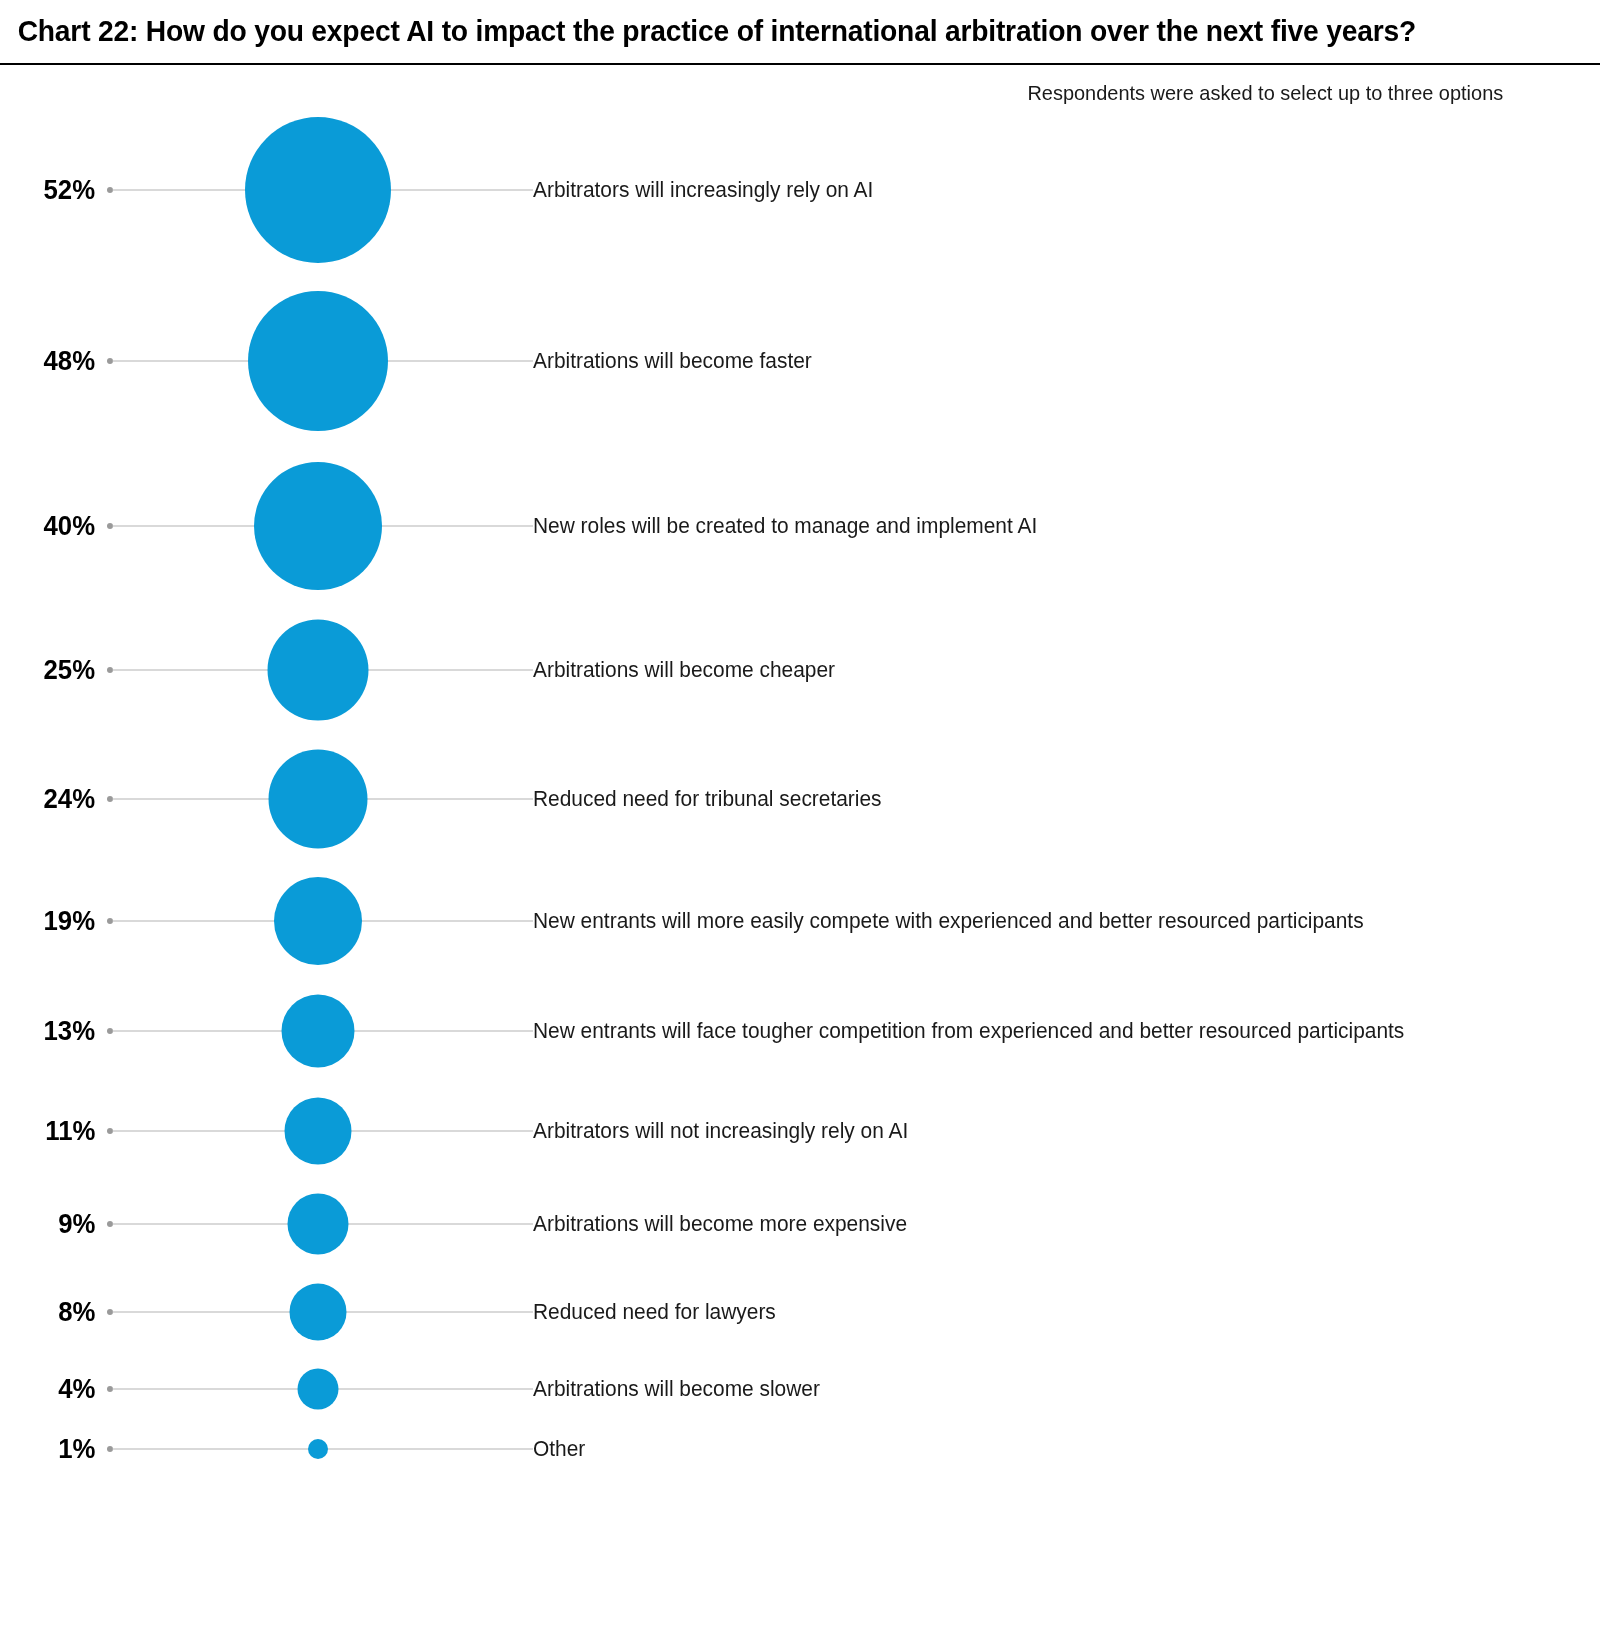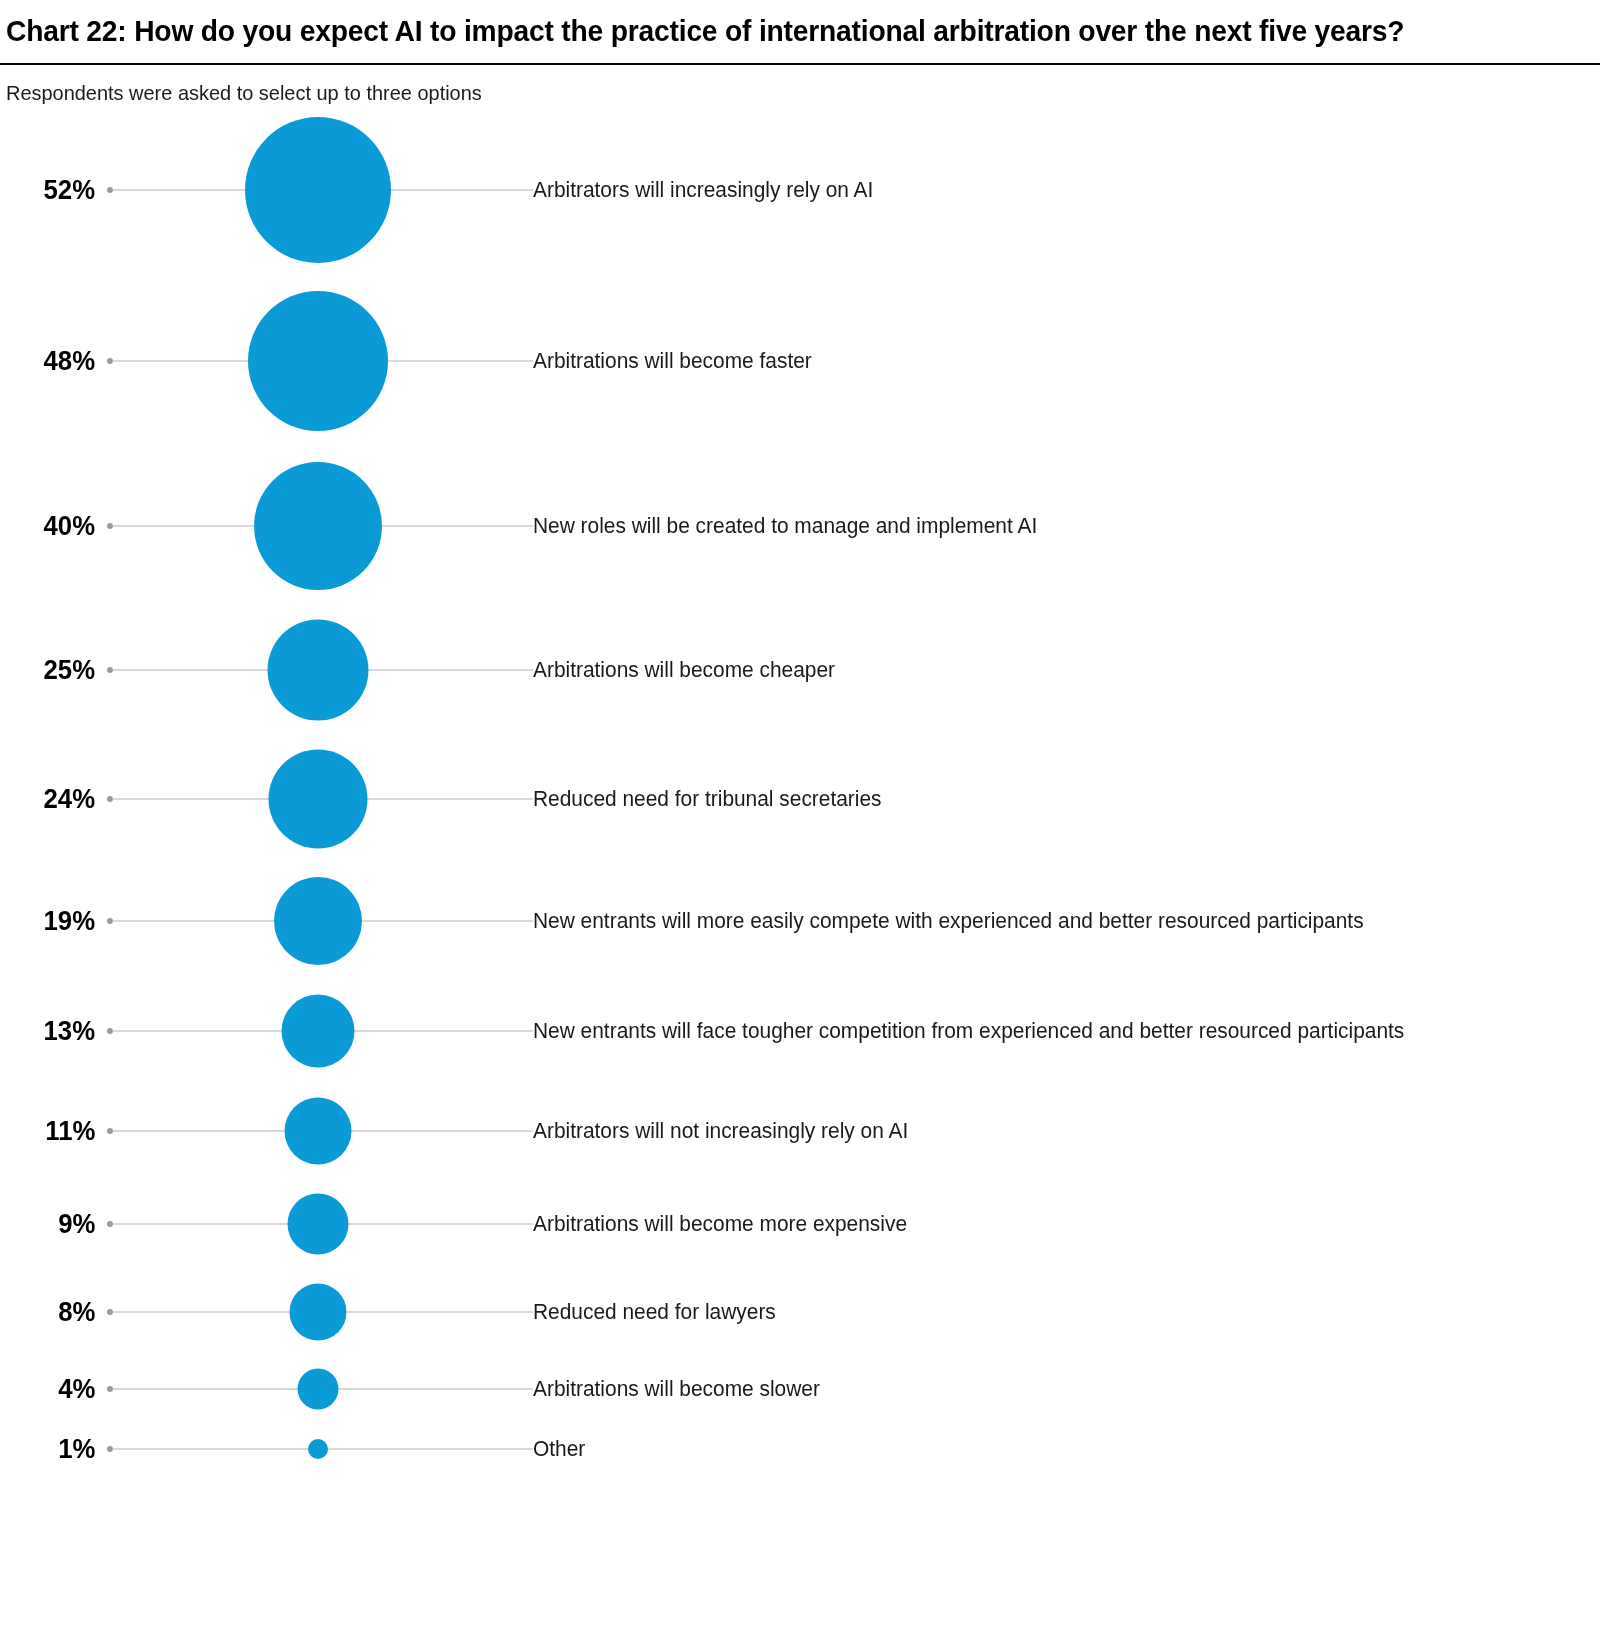--- a/index.html
+++ b/index.html
@@ -12,20 +12,21 @@
     height: 1634px;
     font-family: "Liberation Sans", sans-serif;
     color: #000000;
     overflow: hidden;
     position: relative;
   }
 
   
   .header {
     padding: 12px 18px 0 6px;
+    text-align: right;
   }
   .chart-title {
     font-size: 30px;
     font-weight: bold;
     line-height: 1.28;
     letter-spacing: -0.2px;
     color: #000;
     transform: scaleX(0.94);
     transform-origin: left top;
     max-width: 1500px;

